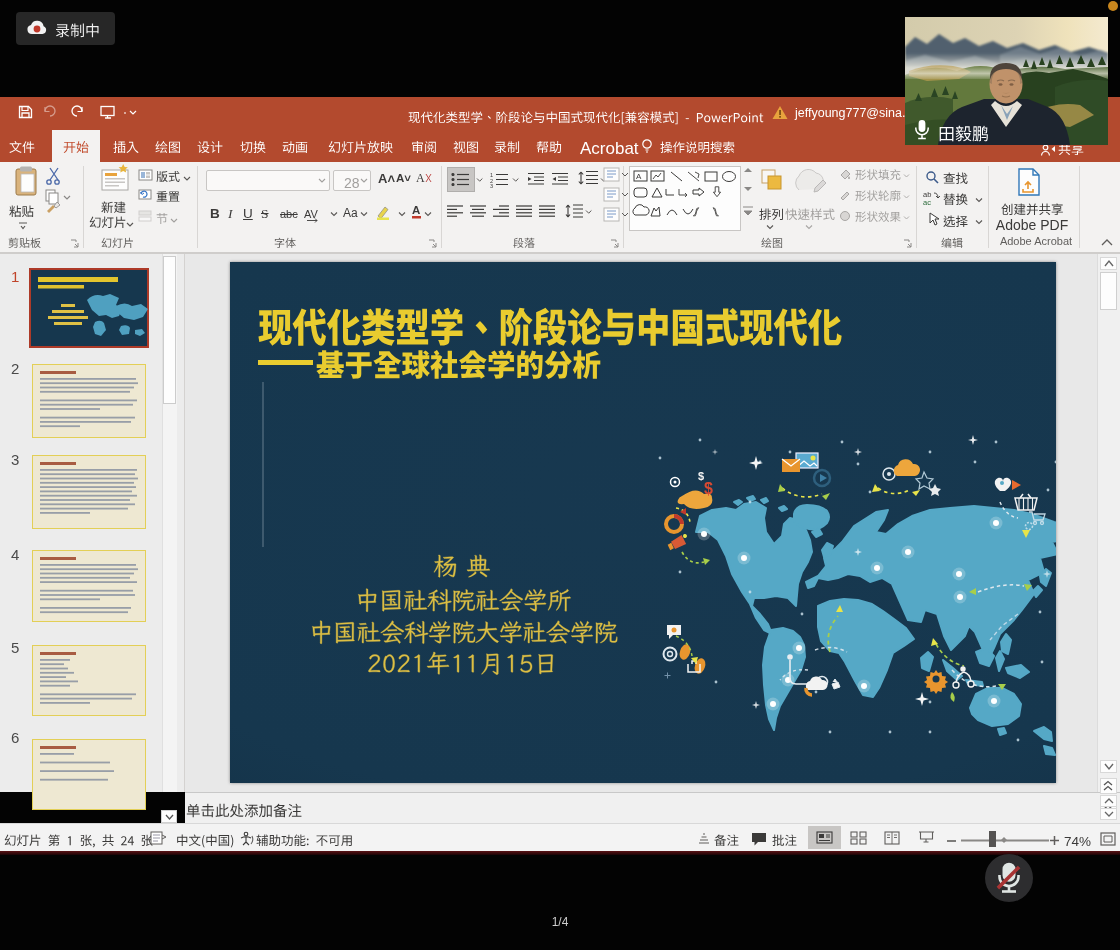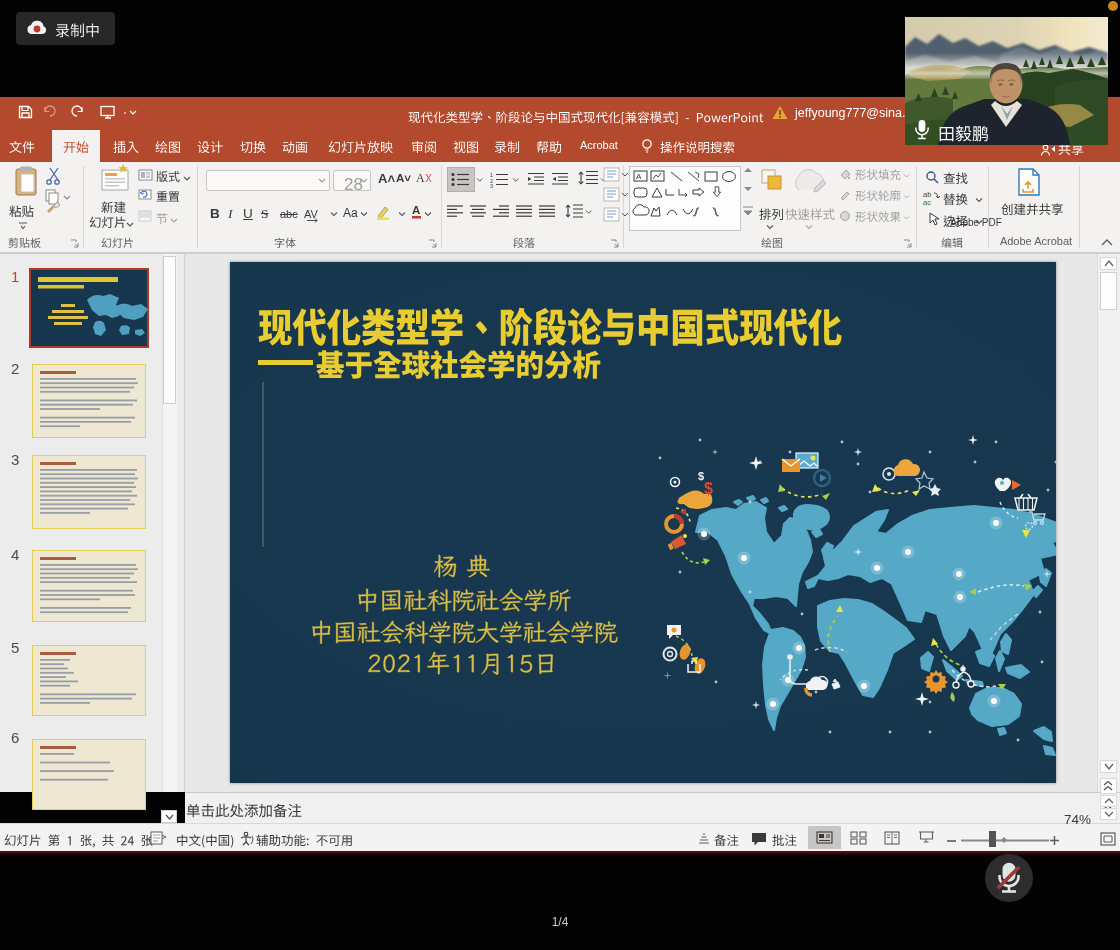--- a/index.html
+++ b/index.html
@@ -317,21 +317,21 @@
         <use href="#a5f55" x="0"></use>
         <use href="#a5236" x="1000"></use>
       </g>
     </svg>
     <svg class="t" style="left:536.0px;top:152.0px" width="2" height="2">
       <g fill="#ffffff" transform="scale(0.013000,-0.013000)">
         <use href="#a5e2e" x="0"></use>
         <use href="#a52a9" x="1000"></use>
       </g>
     </svg>
-    <div style="position:absolute;left:580px;top:140px;font-family:'Liberation Sans', sans-serif;font-size:11px;color:#ffffff;font-weight:400;white-space:pre;line-height:1;">Acrobat</div>
+    <div style="position:absolute;left:580px;top:140px;font-family:'Liberation Sans', sans-serif;font-size:17px;color:#ffffff;font-weight:400;white-space:pre;line-height:1;">Acrobat</div>
     <svg class="t" style="left:641px;top:138px" width="14" height="16">
       <g fill="none" stroke="#fff" stroke-width="1.2">
         <circle cx="6" cy="6" r="4.2"></circle>
         <path d="M4.5 12 h3 M5 14 h2"></path>
       </g>
     </svg>
     <svg class="t" style="left:660.0px;top:152.0px" width="2" height="2">
       <g fill="#ffffff" transform="scale(0.012500,-0.012500)">
         <use href="#a64cd" x="0"></use>
         <use href="#a4f5c" x="1000"></use>
@@ -470,21 +470,21 @@
         <use href="#a5e7b" x="0"></use>
         <use href="#a706f" x="1000"></use>
         <use href="#a7247" x="2000"></use>
       </g>
     </svg>
     <div class="abs" style="left:206px;top:170px;width:124px;height:21px;background:#faf9f8;border:1px solid #c8c6c4;border-radius:2px;box-sizing:border-box"></div>
     <svg class="t" style="left:318px;top:177px" width="10" height="8">
       <path d="M1 2 l3 3 3-3" stroke="#a19f9d" stroke-width="1.1" fill="none"></path>
     </svg>
     <div class="abs" style="left:333px;top:170px;width:38px;height:21px;background:#faf9f8;border:1px solid #c8c6c4;border-radius:2px;box-sizing:border-box"></div>
-    <div style="position:absolute;left:344px;top:176px;font-family:'Liberation Sans', sans-serif;font-size:17px;color:#a19f9d;font-weight:400;white-space:pre;line-height:1;">28</div>
+    <div style="position:absolute;left:344px;top:176px;font-family:'Liberation Sans', sans-serif;font-size:14px;color:#a19f9d;font-weight:400;white-space:pre;line-height:1;">28</div>
     <svg class="t" style="left:360px;top:177px" width="10" height="8">
       <path d="M1 2 l3 3 3-3" stroke="#a19f9d" stroke-width="1.1" fill="none"></path>
     </svg>
     <div style="position:absolute;left:378px;top:172px;font-family:'Liberation Sans', sans-serif;font-size:13px;color:#3b3a39;font-weight:700;white-space:pre;line-height:1;">A˄</div>
     <div style="position:absolute;left:396px;top:173px;font-family:'Liberation Sans', sans-serif;font-size:11.5px;color:#3b3a39;font-weight:700;white-space:pre;line-height:1;">A˅</div>
     <svg class="t" style="left:416px;top:171px" width="18" height="14">
       <text x="0" y="11" font-family="Liberation Serif" font-size="12" fill="#3b3a39">A</text>
       <path d="M10 3 l5 8 M15 3 l-5 8" stroke="#c0504d" stroke-width="1" fill="none"></path>
     </svg>
     <div style="position:absolute;left:210px;top:207px;font-family:'Liberation Sans', sans-serif;font-size:13.5px;color:#3b3a39;font-weight:400;white-space:pre;line-height:1;"><b>B</b></div>
@@ -809,21 +809,21 @@
     </svg>
     <svg class="t" style="left:1000.8px;top:214.0px" width="2" height="2">
       <g fill="#3b3a39" transform="scale(0.012500,-0.012500)">
         <use href="#a521b" x="0"></use>
         <use href="#a5efa" x="1000"></use>
         <use href="#a5e76" x="2000"></use>
         <use href="#a5171" x="3000"></use>
         <use href="#a4eab" x="4000"></use>
       </g>
     </svg>
-    <div style="position:absolute;left:976px;top:218px;font-family:'Liberation Sans', sans-serif;font-size:10px;color:#3b3a39;font-weight:400;white-space:pre;line-height:1;transform:translateX(-50%);">Adobe PDF</div>
+    <div style="position:absolute;left:1032px;top:218px;font-family:'Liberation Sans', sans-serif;font-size:14px;color:#3b3a39;font-weight:400;white-space:pre;line-height:1;transform:translateX(-50%);">Adobe PDF</div>
     <div style="position:absolute;left:1036px;top:236px;font-family:'Liberation Sans', sans-serif;font-size:11px;color:#605e5c;font-weight:400;white-space:pre;line-height:1;transform:translateX(-50%);">Adobe Acrobat</div>
     <svg class="t" style="left:1100px;top:238px" width="14" height="10">
       <path d="M2 7 l5-5 5 5" stroke="#605e5c" stroke-width="1.3" fill="none"></path>
     </svg>
     <div style="position:absolute;left:11px;top:269px;font-family:'Liberation Sans', sans-serif;font-size:15px;color:#c0442a;font-weight:400;white-space:pre;line-height:1;">1</div>
     <div style="position:absolute;left:11px;top:361px;font-family:'Liberation Sans', sans-serif;font-size:15px;color:#4a4a4a;font-weight:400;white-space:pre;line-height:1;">2</div>
     <div style="position:absolute;left:11px;top:452px;font-family:'Liberation Sans', sans-serif;font-size:15px;color:#4a4a4a;font-weight:400;white-space:pre;line-height:1;">3</div>
     <div style="position:absolute;left:11px;top:547px;font-family:'Liberation Sans', sans-serif;font-size:15px;color:#4a4a4a;font-weight:400;white-space:pre;line-height:1;">4</div>
     <div style="position:absolute;left:11px;top:640px;font-family:'Liberation Sans', sans-serif;font-size:15px;color:#4a4a4a;font-weight:400;white-space:pre;line-height:1;">5</div>
     <div style="position:absolute;left:11px;top:730px;font-family:'Liberation Sans', sans-serif;font-size:15px;color:#4a4a4a;font-weight:400;white-space:pre;line-height:1;">6</div>
@@ -1384,21 +1384,21 @@
     <svg class="t" style="left:961px;top:839px" width="90" height="4">
       <path d="M0 1.5 h88" stroke="#8a8886" stroke-width="2"></path>
     </svg>
     <div class="abs" style="left:989px;top:831px;width:7px;height:16px;background:#555352"></div>
     <svg class="t" style="left:1000px;top:837px" width="10" height="8">
       <path d="M4 0 l3 3 -3 3 -3-3 z" fill="#8a8886"></path>
     </svg>
     <svg class="t" style="left:1049px;top:835px" width="13" height="12">
       <path d="M5.5 1 v9 M1 5.5 h9" stroke="#605e5c" stroke-width="1.5"></path>
     </svg>
-    <div style="position:absolute;left:1091px;top:813px;font-family:'Liberation Sans', sans-serif;font-size:13.5px;color:#3b3a39;font-weight:400;white-space:pre;line-height:1;transform:translateX(-100%);">74%</div>
+    <div style="position:absolute;left:1091px;top:835px;font-family:'Liberation Sans', sans-serif;font-size:13.5px;color:#3b3a39;font-weight:400;white-space:pre;line-height:1;transform:translateX(-100%);">74%</div>
     <svg class="t" style="left:1100px;top:832px" width="17" height="16">
       <g fill="none" stroke="#605e5c" stroke-width="1.2">
         <rect x="1" y="1" width="14" height="12"></rect>
         <path d="M4 4 h8 v6 h-8 z" stroke-width="1"></path>
       </g>
     </svg>
     <div style="position:absolute;left:560px;top:916px;font-family:'Liberation Sans', sans-serif;font-size:12px;color:#cccccc;font-weight:400;white-space:pre;line-height:1;transform:translateX(-50%);">1/4</div>
     <svg class="t" style="left:984px;top:854px" width="50" height="50">
       <circle cx="25" cy="24" r="24" fill="#2d2d2f"></circle>
       <g stroke="#dfe5e3" stroke-width="2.6" fill="none">

